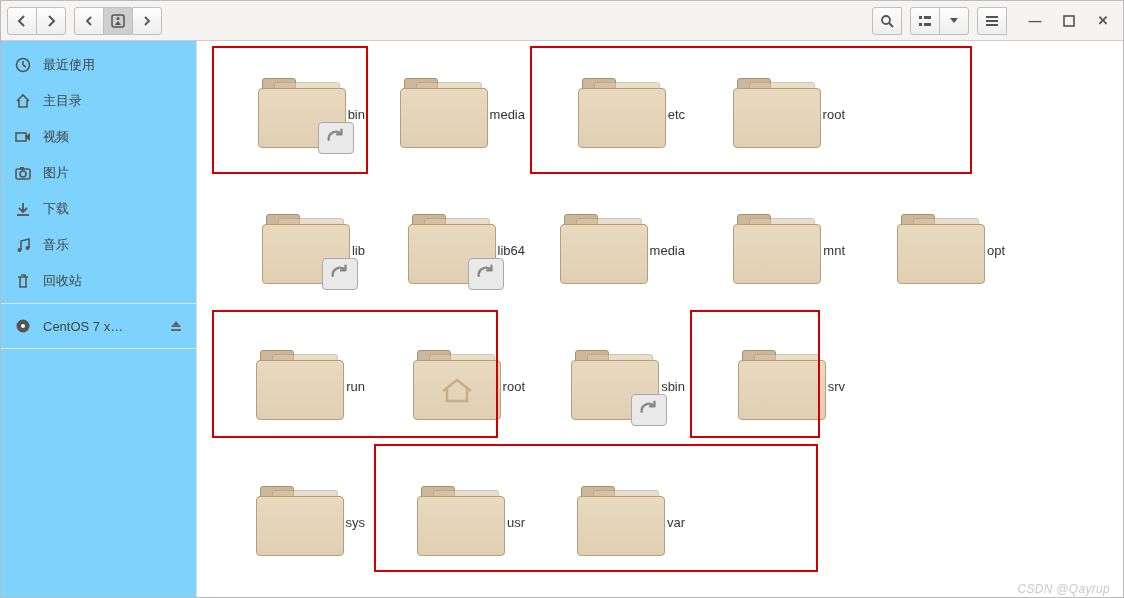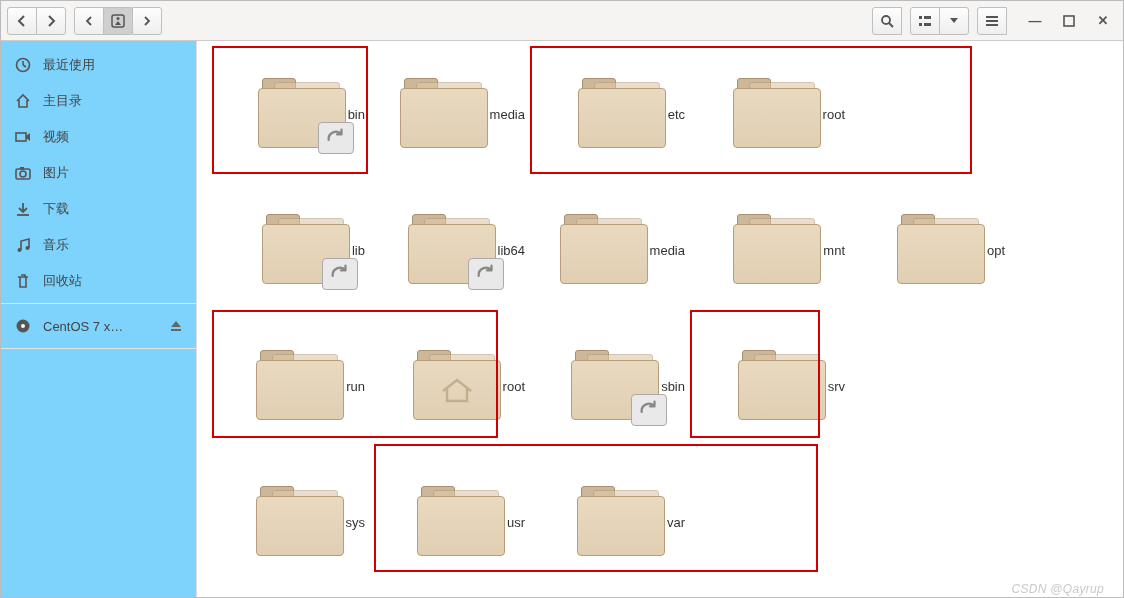--- a/index.html
+++ b/index.html
@@ -23,21 +23,21 @@
 .cell { width: 160px; height: 118px; display: flex; flex-direction: row; align-items: center; justify-content: flex-end; position: relative; }
 .cell-label { margin-top: 4px; font-size: 13px; color: #333; }
 .folder { width: 92px; height: 72px; position: relative; }
 .f-tab { position: absolute; top: 2px; left: 6px; width: 34px; height: 12px; background: #cdb79a; border: 1px solid #a88f6f; border-radius: 3px 3px 0 0; }
 .f-body { position: absolute; top: 12px; left: 2px; right: 2px; bottom: 0; background: linear-gradient(#e9d9bf,#e0cfb3); border: 1px solid #b89d7a; border-radius: 4px; }
 .f-flap { position: absolute; top: 6px; left: 18px; right: 8px; height: 14px; background: #dcc8aa; border: 1px solid #b89d7a; border-radius: 3px 3px 0 0; opacity: .6; }
 .link-badge { position: absolute; right: -6px; bottom: -6px; width: 36px; height: 32px; background: #e9e9e9; border: 1px solid #aaa; border-radius: 4px; display: flex; align-items: center; justify-content: center; }
 .link-badge svg { width: 22px; height: 22px; }
 .home-emblem { position: absolute; left: 50%; top: 58%; transform: translate(-50%,-50%); color: #c4ae90; }
 .highlight { position: absolute; border: 2px solid #d00000; pointer-events: none; }
-.watermark { position: absolute; right: 20px; bottom: 2px; color: #c9c9c9; font-size: 12px; font-style: italic; letter-spacing: .3px; }
+.watermark { position: absolute; right: 14px; bottom: 2px; color: #c9c9c9; font-size: 12px; font-style: italic; letter-spacing: .3px; }
 svg { display: block; }
 </style>
 </head>
 <body>
 
 <div class="window">
   <div class="titlebar">
     <div class="tb-group">
       <div class="tb-btn">
           <svg width="12" height="12">

